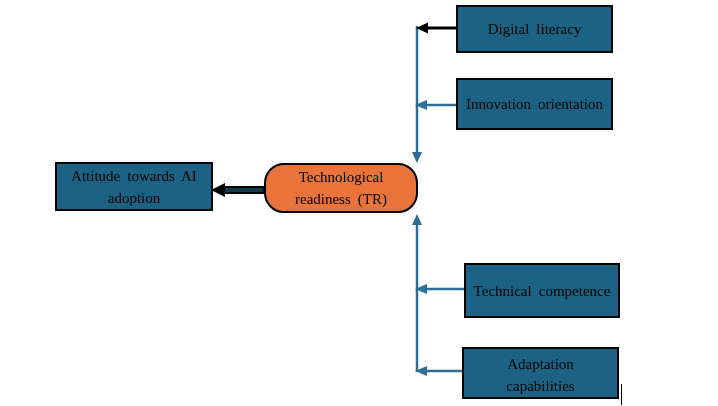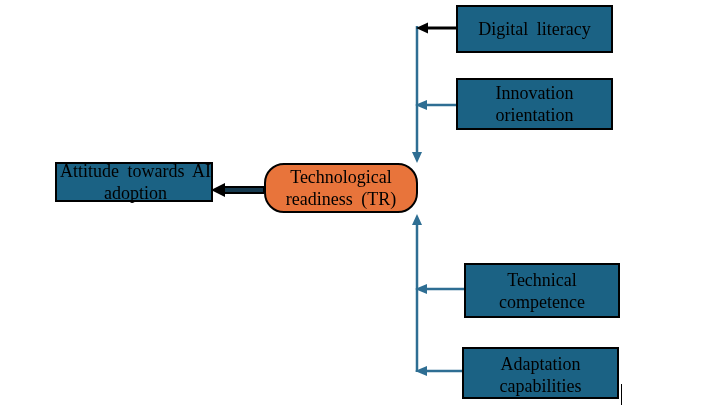--- a/index.html
+++ b/index.html
@@ -28,31 +28,31 @@
     border: 2px solid #000000;
     display: flex;
     align-items: center;
     justify-content: center;
     text-align: center;
   }
   .box.teal   { background: #1b6284; }
   .box.orange { background: #e8743b; }
   .box .label {
     color: #000000;
-    font-size: 18px;
+    font-size: 15px;
     line-height: 22px;
     word-spacing: 0.22em;
     white-space: pre-line;
   }
   
   .box-digital    { left: 456px; top: 5px;   width: 157px; height: 48px; }
   .box-innovation { left: 456px; top: 78px;  width: 157px; height: 52px; }
   .box-technical  { left: 464px; top: 263px; width: 156px; height: 55px; }
   .box-adaptation { left: 462px; top: 347px; width: 157px; height: 52px; align-items: flex-end; }
-  .box-attitude   { left: 55px;  top: 162px; width: 158px; height: 40px; justify-content: flex-end; }
+  .box-attitude   { left: 55px;  top: 162px; width: 158px; height: 49px; }
   .box-tr         { left: 264px; top: 163px; width: 154px; height: 50px; border-radius: 20px; }
   .cursor-mark {
     position: absolute;
     left: 621px;
     top: 384px;
     width: 1px;
     height: 21px;
     background: #000000;
   }
 </style>

